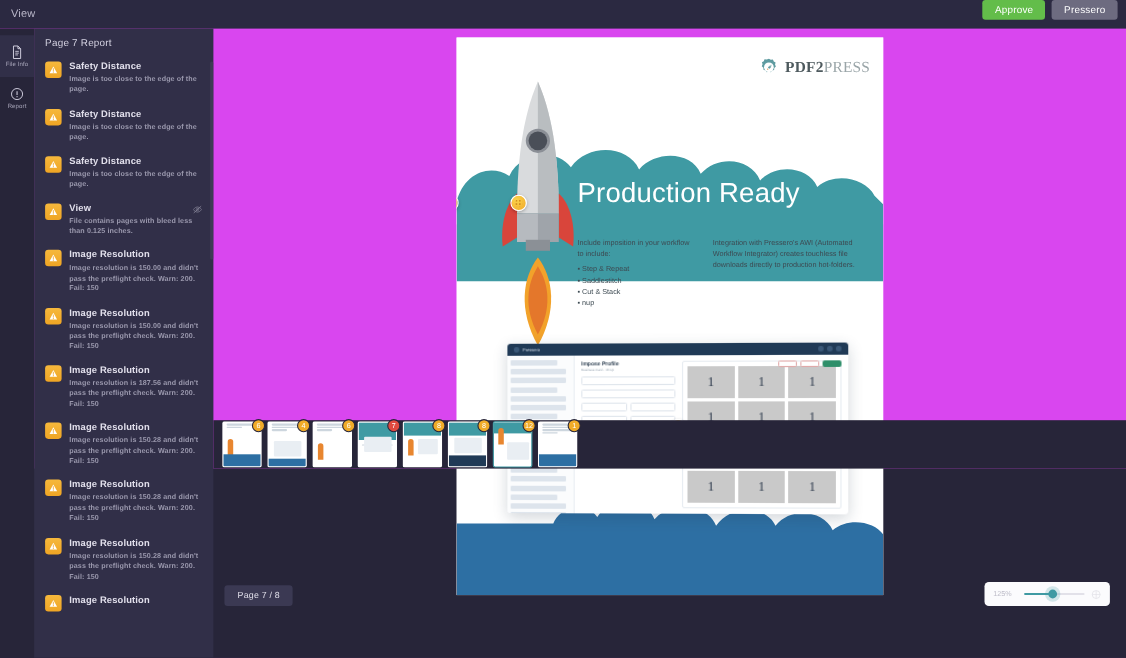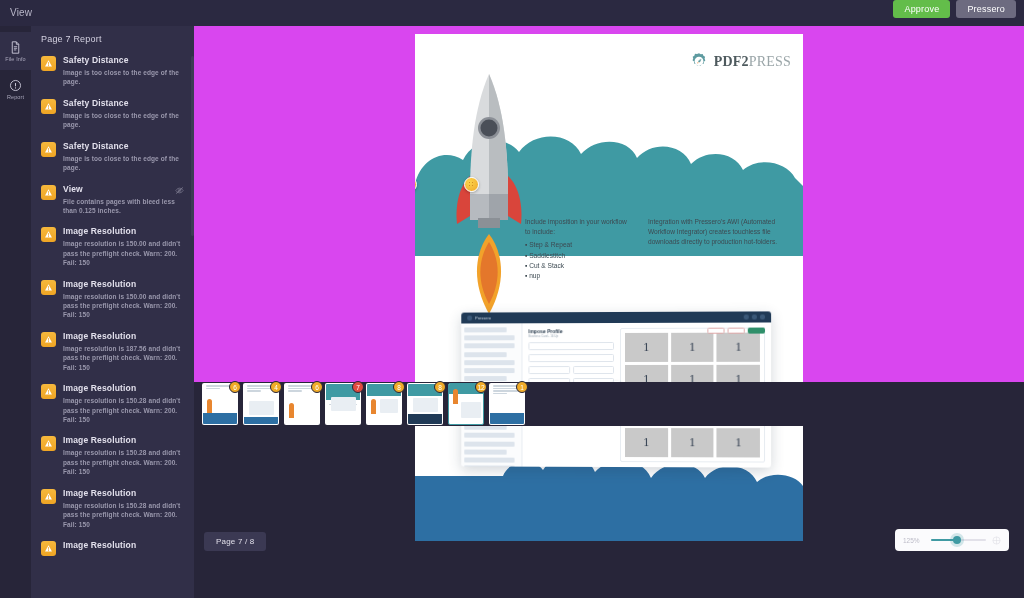--- a/index.html
+++ b/index.html
@@ -422,20 +422,21 @@
         <circle cx="36" cy="62" r="8.5" fill="#4a4f58"></circle>
         <path d="M17 110 C6 120 2 140 4 158 L17 150 Z" fill="#d9453b"></path>
         <path d="M55 110 C66 120 70 140 68 158 L55 150 Z" fill="#d9453b"></path>
         <rect x="17" y="128" width="38" height="26" fill="#9fa4aa"></rect>
         <rect x="17" y="128" width="19" height="26" fill="#b6babf"></rect>
         <rect x="25" y="152" width="22" height="10" fill="#8b9096"></rect>
         <path d="M36 168 C50 186 54 216 36 248 C18 216 22 186 36 168 Z" fill="#f2a22a"></path>
         <path d="M36 176 C46 192 49 214 36 238 C23 214 26 192 36 176 Z" fill="#e4772b"></path>
       </svg>
 
+      <div class="hero-title">Production Ready</div>
 
       <div class="cols">
         <div class="col c1">
           <div>Include imposition in your workflow to include:</div>
           <ul id="bullets">
               <li>Step &amp; Repeat</li>
               <li>Saddlestitch</li>
               <li>Cut &amp; Stack</li>
               <li>nup</li>
             </ul>

